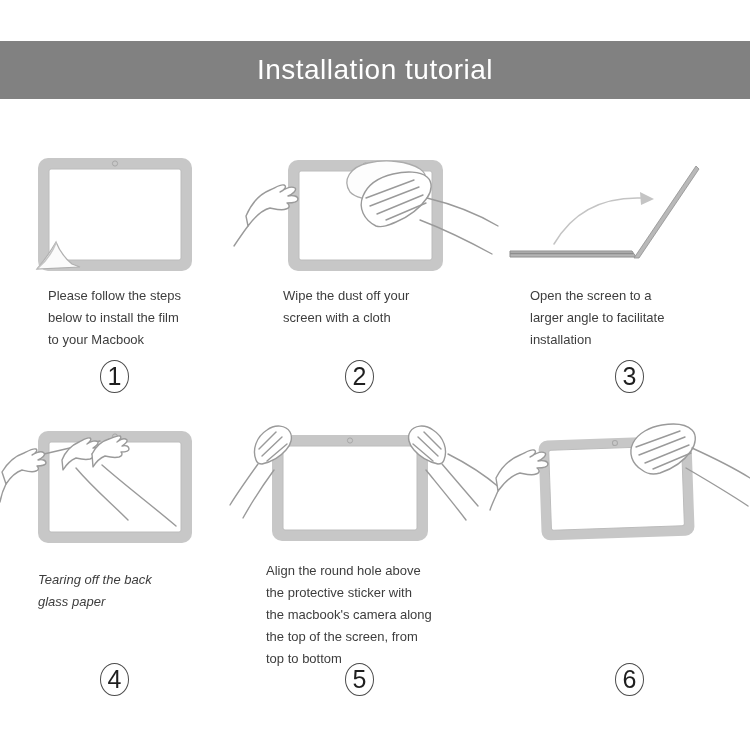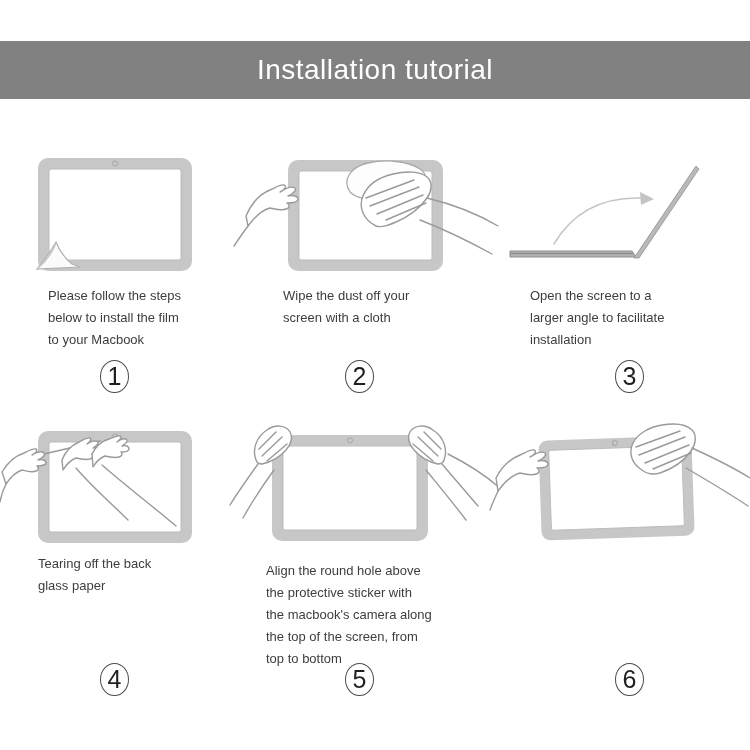--- a/index.html
+++ b/index.html
@@ -15,21 +15,21 @@
          display:flex;align-items:center;justify-content:center;font-size:25px;color:#1f1f1f;
          box-sizing:border-box;background:#fff;}
   
   .s1{left:0;top:150px;width:230px;height:300px;}
   .s2{left:230px;top:150px;width:270px;height:300px;}
   .s3{left:490px;top:150px;width:260px;height:300px;}
   .s4{left:0;top:420px;width:230px;height:330px;}
   .s5{left:230px;top:420px;width:270px;height:330px;}
   .s6{left:490px;top:420px;width:260px;height:330px;}
   .s1 .caption,.s2 .caption,.s3 .caption{top:135px;}
-  .s4 .caption{top:133px;} .s5 .caption{top:132px;margin-top:8px;} .s6 .caption{top:135px;}
+  .s4 .caption{top:149px;font-style:italic;} .s5 .caption{top:132px;margin-top:8px;} .s6 .caption{top:135px;}
   .s1 .caption{left:48px;} .s2 .caption{left:53px;} .s3 .caption{left:27px;margin-left:13px;}
   .s4 .caption{left:38px;} .s5 .caption{left:36px;} .s6 .caption{left:25px;}
   .s1 .badge,.s2 .badge,.s3 .badge{top:210px;}
   .s4 .badge,.s5 .badge,.s6 .badge{top:243px;}
   .s1 .badge,.s4 .badge{left:100px;}
   .s2 .badge,.s5 .badge{left:115px;}
   .s3 .badge,.s6 .badge{left:125px;}
   
   svg{display:block;overflow:visible;}
   .frame{fill:#c7c7c7;}

